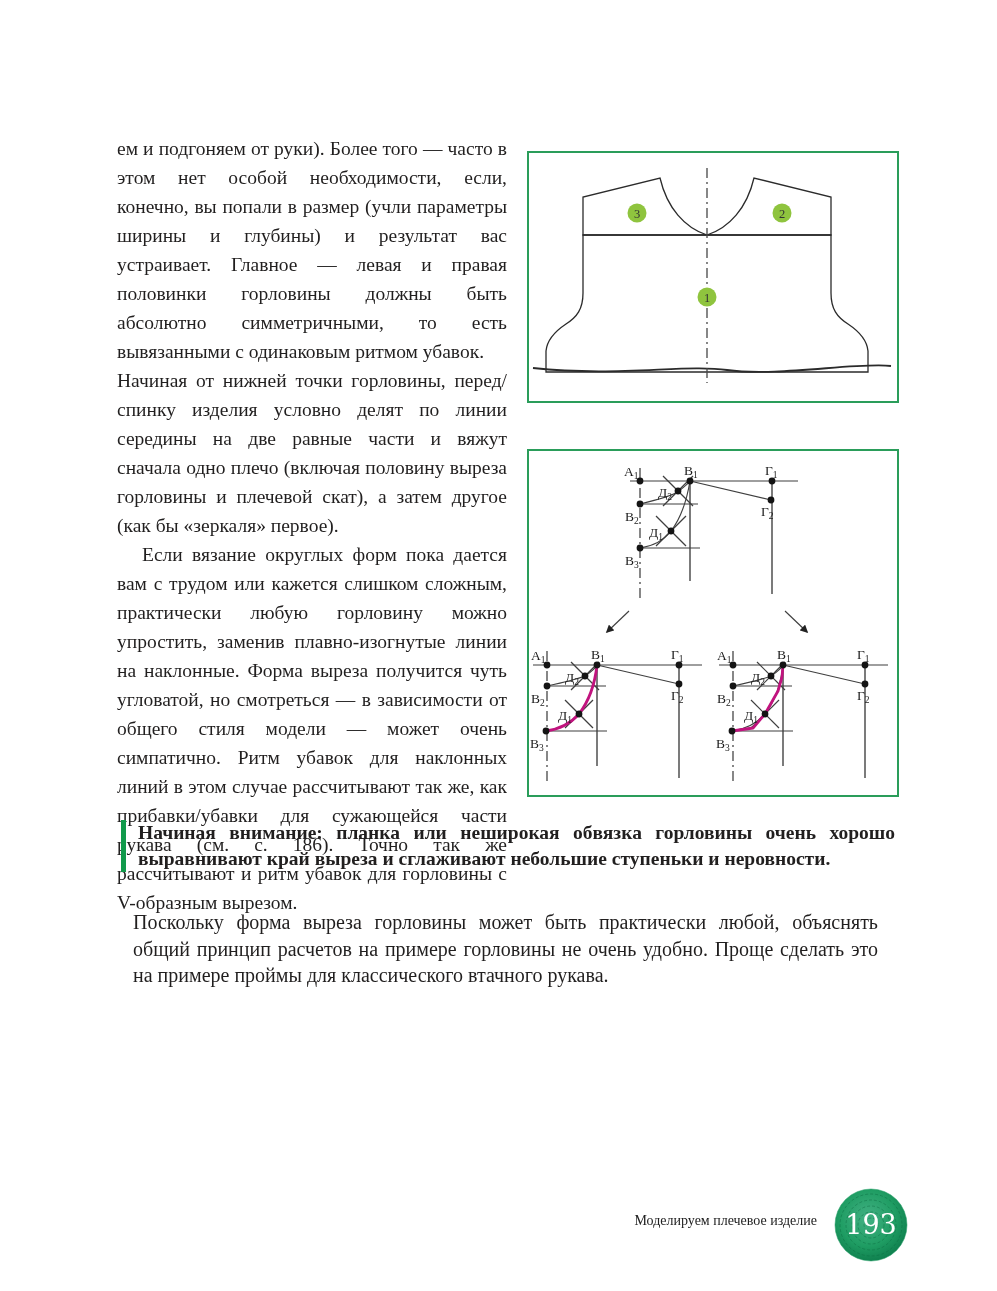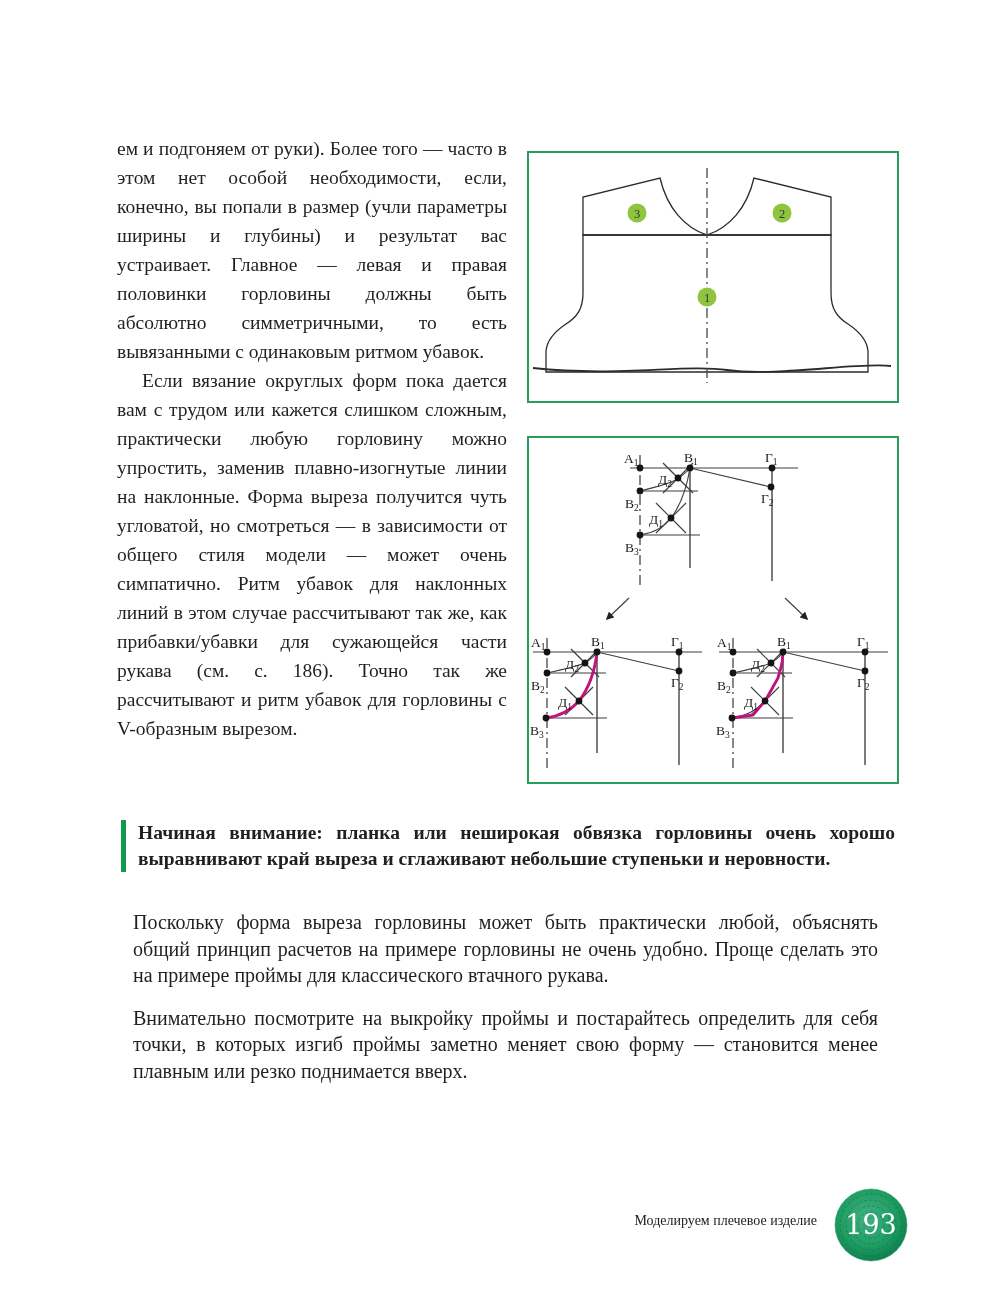--- a/index.html
+++ b/index.html
@@ -64,20 +64,21 @@
     font-family:"DejaVu Serif","Liberation Serif",serif;
   }
 </style>
 </head>
 <body>
 
 <div class="page">
 
   <div class="left-col">
     <p>ем и подгоняем от руки). Более того — часто в этом нет особой необходимости, если, конечно, вы попали в размер (учли параметры ширины и глубины) и результат вас устраивает. Главное — левая и правая половинки горловины должны быть абсолютно симметричными, то есть вывязанными с одинаковым ритмом убавок.</p>
+    <p>Начиная от нижней точки горловины, перед/спинку изделия условно делят по линии середины на две равные части и вяжут сначала одно плечо (включая половину выреза горловины и плечевой скат), а затем другое (как бы «зеркаля» первое).</p>
     <p class="indent">Если вязание округлых форм пока дается вам с трудом или кажется слишком сложным, практически любую горловину можно упростить, заменив плавно-изогнутые линии на наклонные. Форма выреза получится чуть угловатой, но смотреться — в зависимости от общего стиля модели — может очень симпатично. Ритм убавок для наклонных линий в этом случае рассчитывают так же, как прибавки/убавки для сужающейся части рукава (см. с. 186). Точно так же рассчитывают и ритм убавок для горловины с V-образным вырезом.</p>
   </div>
 
   <div class="fig" style="left:527px;top:151px;">
     <svg width="372" height="252" viewBox="0 0 372 252">
       <rect x="1" y="1" width="370" height="250" fill="none" stroke-width="2" stroke="#2a9d5a"></rect>
 
       <path class="blk" d="M56,84 L304,84 L304,142 C304,158 310,166 321,173 C333,181 340,189 341,200 L341,221 L19,221 L19,200 C20,189 27,181 39,173 C50,166 56,158 56,142 Z" fill="#cde0a0"></path>
 
       <path class="blk" d="M56,84 L56,46 L133,27 C140,57 158,77 180,84 Z" fill="#f9cfb2"></path>
@@ -96,21 +97,21 @@
         <circle cx="255" cy="62" r="9.5" fill="#8fc43e"></circle>
         <text class="badge-num" x="255" y="66.5">2</text>
       </g>
       <g>
         <circle cx="180" cy="146" r="9.5" fill="#8fc43e"></circle>
         <text class="badge-num" x="180" y="150.5">1</text>
       </g>
     </svg>
   </div>
 
-  <div class="fig" style="left:527px;top:436px;">
+  <div class="fig" style="left:527px;top:449px;">
     <svg width="372" height="348" viewBox="0 0 372 348">
       <defs>
         <marker id="arrow" viewBox="0 0 10 10" refX="8" refY="5" markerWidth="7" markerHeight="7" orient="auto-start-reverse">
           <path d="M0,0 L10,5 L0,10 Z" fill="#222"></path>
         </marker>
       </defs>
 
       <rect x="1" y="1" width="370" height="346" fill="none" stroke-width="2" stroke="#2a9d5a"></rect>
 
       <g>
@@ -220,21 +221,20 @@
     <svg class="bar" width="5" height="52">
       <rect x="0" y="0" width="5" height="52" fill="#119a4b"></rect>
     </svg>
     <div class="txt">
       <b>Начиная внимание:</b><span> планка или неширокая обвязка горловины очень хорошо выравнивают край выреза и сглаживают небольшие ступеньки и неровности.</span>
     </div>
   </div>
 
   <div class="bottom-col">
     <p>Поскольку форма выреза горловины может быть практически любой, объяснять общий принцип расчетов на примере горловины не очень удобно. Проще сделать это на примере проймы для классического втачного рукава.</p>
-    <p>Внимательно посмотрите на выкройку проймы и постарайтесь определить для себя точки, в которых изгиб проймы заметно меняет свою форму — становится менее плавным или резко поднимается вверх.</p>
   </div>
 
   <div class="running-title">Моделируем плечевое изделие</div>
 
   <svg class="page-badge" width="74" height="74" viewBox="0 0 74 74">
     <defs>
       <radialGradient id="knit" cx="45%" cy="40%" r="65%">
         <stop offset="0%" stop-color="#43b184"></stop>
         <stop offset="60%" stop-color="#1f9d63"></stop>
         <stop offset="100%" stop-color="#0c7a4a"></stop>

